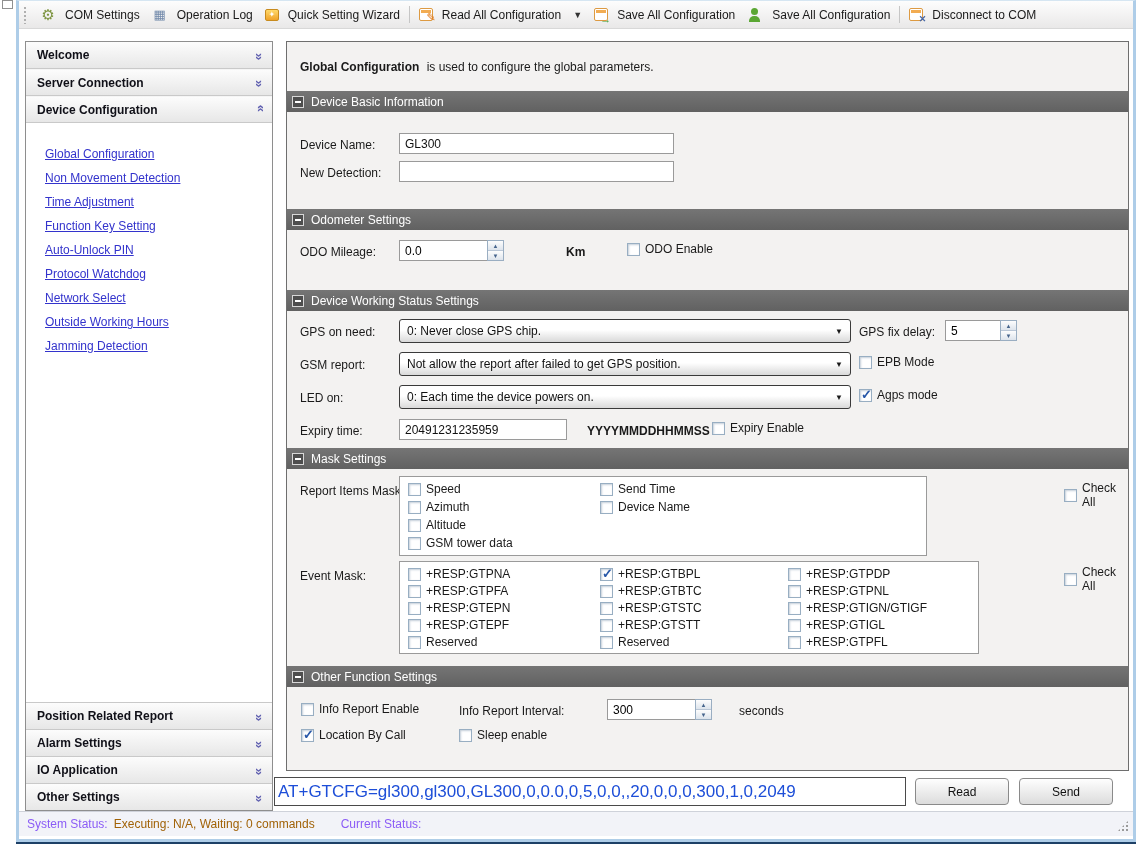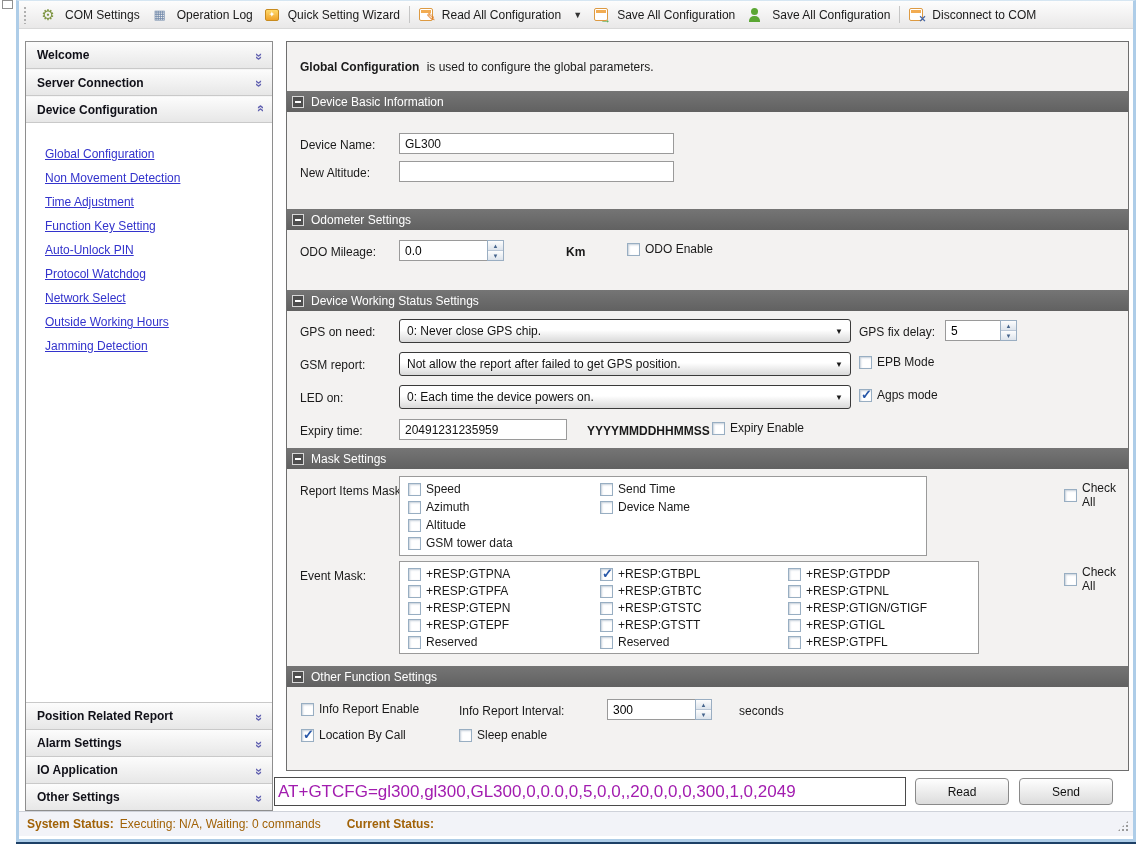--- a/index.html
+++ b/index.html
@@ -78,31 +78,31 @@
   .sb:first-child { border-bottom:1px solid #b9c6d6; }
   .cb { width:13px; height:13px; flex:none; background:#fff; border:1px solid #98aec2;
     box-shadow:inset 1px 1px 2px rgba(110,135,160,.4); position:relative; cursor:pointer; }
   .cb.checked::after { content:"✓"; position:absolute; left:1px; top:-3px;
     font-size:13px; font-weight:bold; color:#2757a8; }
   .cb-item { position:absolute; display:flex; align-items:center; gap:5px; font-size:12px; color:#1a1a1a; }
   .groupbox { position:absolute; background:#fff; border:1px solid #9a9a9a; }
 
   
   .at-input { position:absolute; left:255px; top:776px; width:632px; height:29px;
-    border:1px solid #4a4a4a; background:#fff; font-size:17px; color:#a21caf;
+    border:1px solid #4a4a4a; background:#fff; font-size:17px; color:#1d4ed8;
     font-family:"Liberation Sans",sans-serif; padding:0 3px; white-space:nowrap; overflow:hidden; }
   .cmd-btn { position:absolute; top:777px; width:94px; height:27px; border:1px solid #8a8a8a;
     border-radius:4px; background:linear-gradient(#fefefe,#dcdcdc); font-size:12px; color:#111;
     font-family:"Liberation Sans",sans-serif; cursor:pointer; }
 
   
   .status-bar { position:absolute; left:0; top:810px; width:1114px; height:25px;
     background:#f2f3f8; border-top:1px solid #cfd2da; display:flex; align-items:center;
     font-size:12px; padding:0 8px; white-space:nowrap; }
-  .st-label { color:#a16207; margin-right:6px;font-weight:bold; }
+  .st-label { color:#8b5cf6; margin-right:6px; }
   .st-value { color:#a16207; margin-right:26px; }
   .resize-grip { position:absolute; right:4px; bottom:4px; width:12px; height:12px;
     background-image:radial-gradient(#9a9a9a 38%, transparent 42%); background-size:4px 4px;
     background-position:bottom right; clip-path:polygon(100% 0,100% 100%,0 100%); cursor:nwse-resize; }
 </style>
 </head>
 <body>
 
 <div class="artifact"></div>
 <div class="window">
@@ -191,21 +191,21 @@
       <b>Global Configuration</b>
       <span>is used to configure the global parameters.</span>
     </div>
 
     <div class="sec-hdr" style="top:49px">
       <span class="collapse-box"></span>
       <span>Device Basic Information</span>
     </div>
     <span class="lbl" style="left:13px;top:96px">Device Name:</span>
     <input class="txt-input" style="left: 112px; top: 91px; width: 275px;" value="GL300">
-    <span class="lbl" style="left:13px;top:124px">New Altitude:</span>
+    <span class="lbl" style="left:13px;top:124px">New Detection:</span>
     <input class="txt-input" style="left: 112px; top: 119px; width: 275px;" value="">
 
     <div class="sec-hdr" style="top:167px">
       <span class="collapse-box"></span>
       <span>Odometer Settings</span>
     </div>
     <span class="lbl" style="left:13px;top:203px">ODO Mileage:</span>
     <div class="spin" style="left:112px;top:198px">
       <input value="0.0" style="">
       <div class="spin-btns">

